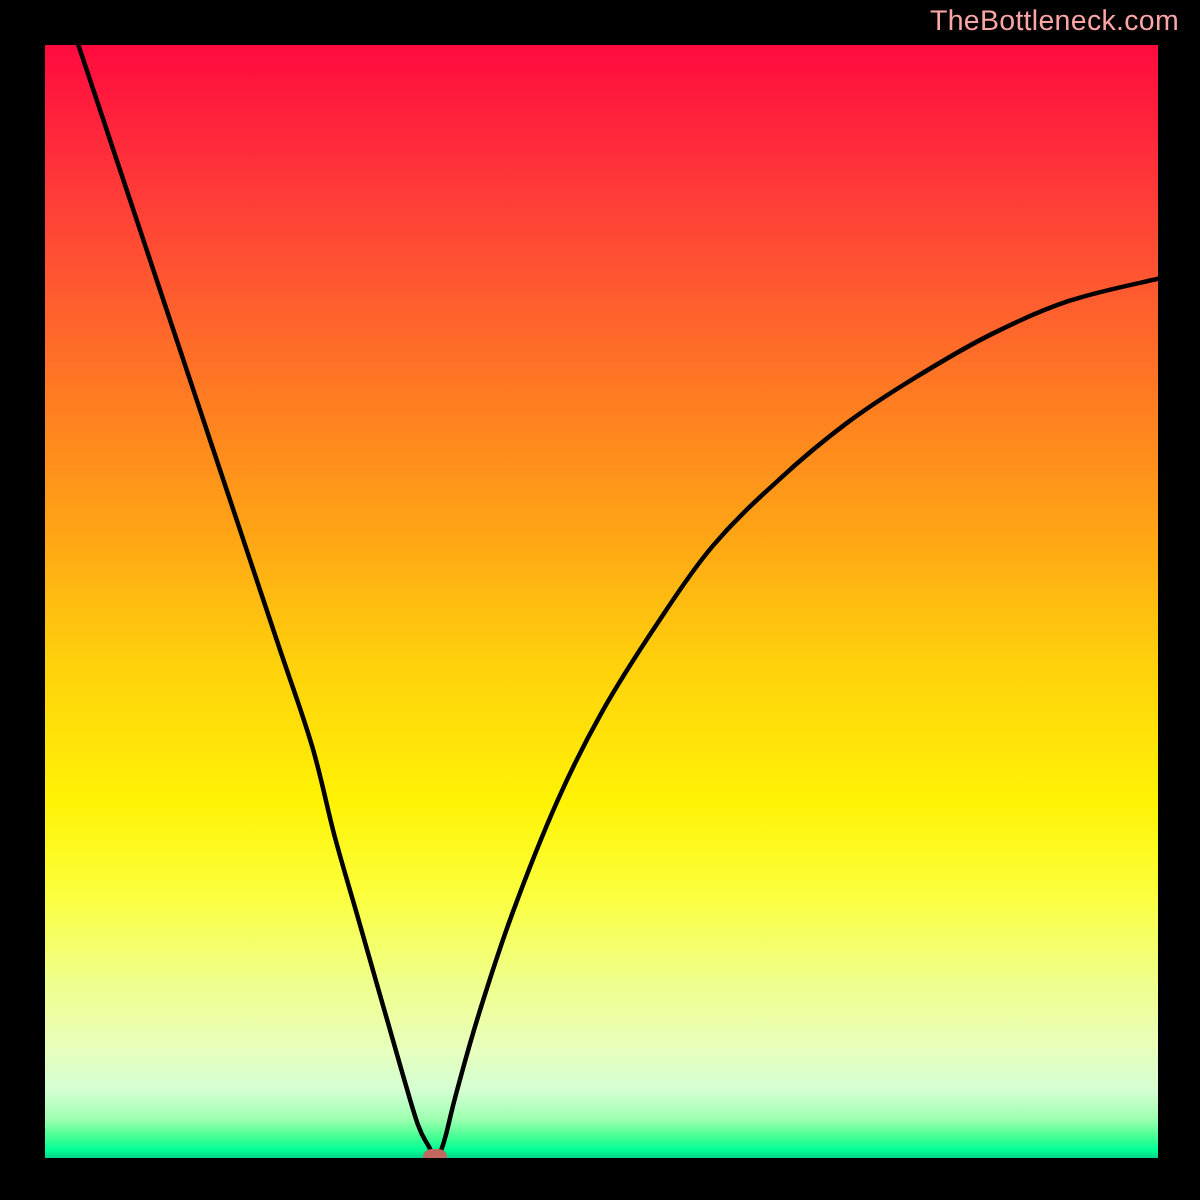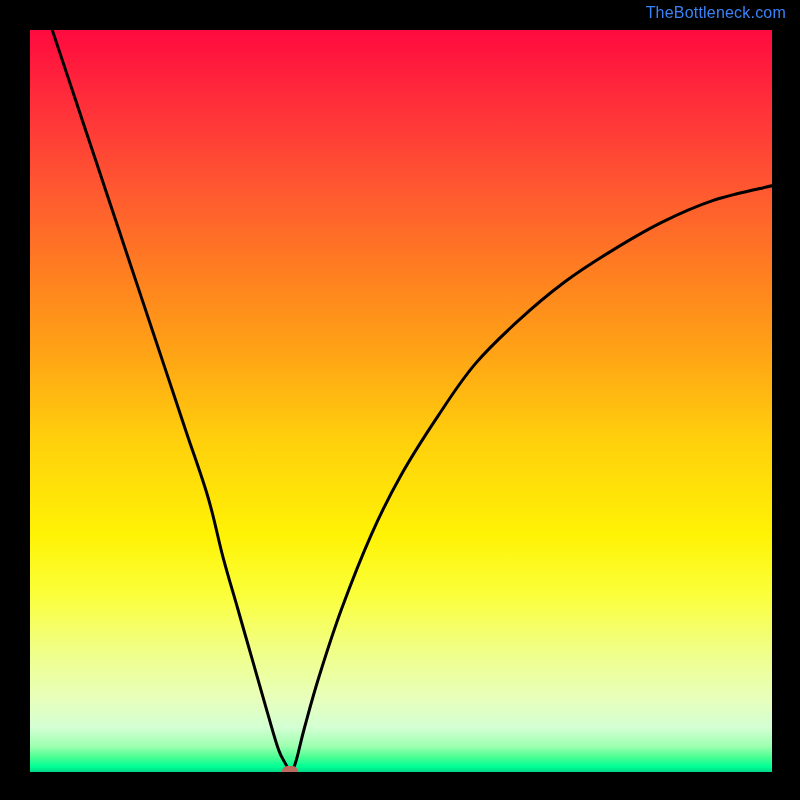--- a/index.html
+++ b/index.html
@@ -48,22 +48,22 @@
   .curve-svg {
     position: absolute;
     left: 0; top: 0;
     width: 100%; height: 100%;
   }
 
   .watermark {
     position: absolute;
     top: 4px;
     right: 14px;
-    color: #3b82f6;
-    font-size: 16px;
+    color: #fca5a5;
+    font-size: 19px;
     letter-spacing: 0.2px;
     font-family: Arial, Helvetica, sans-serif;
   }
 
   .marker {
     position: absolute;
     width: 16px;
     height: 12px;
     border-radius: 6px / 5px;
     background: #c06a5f;

